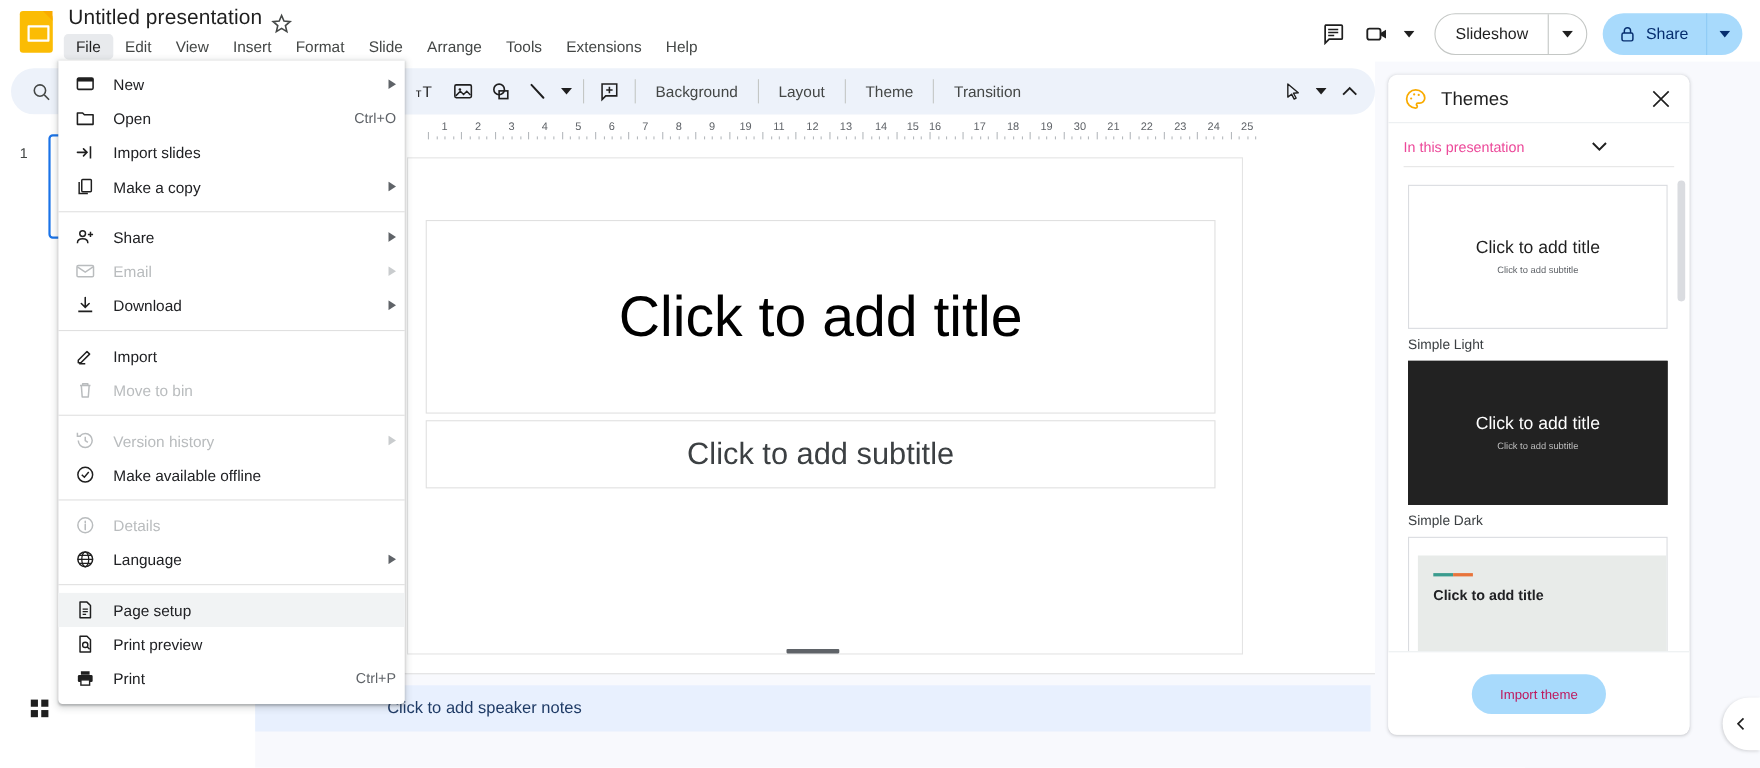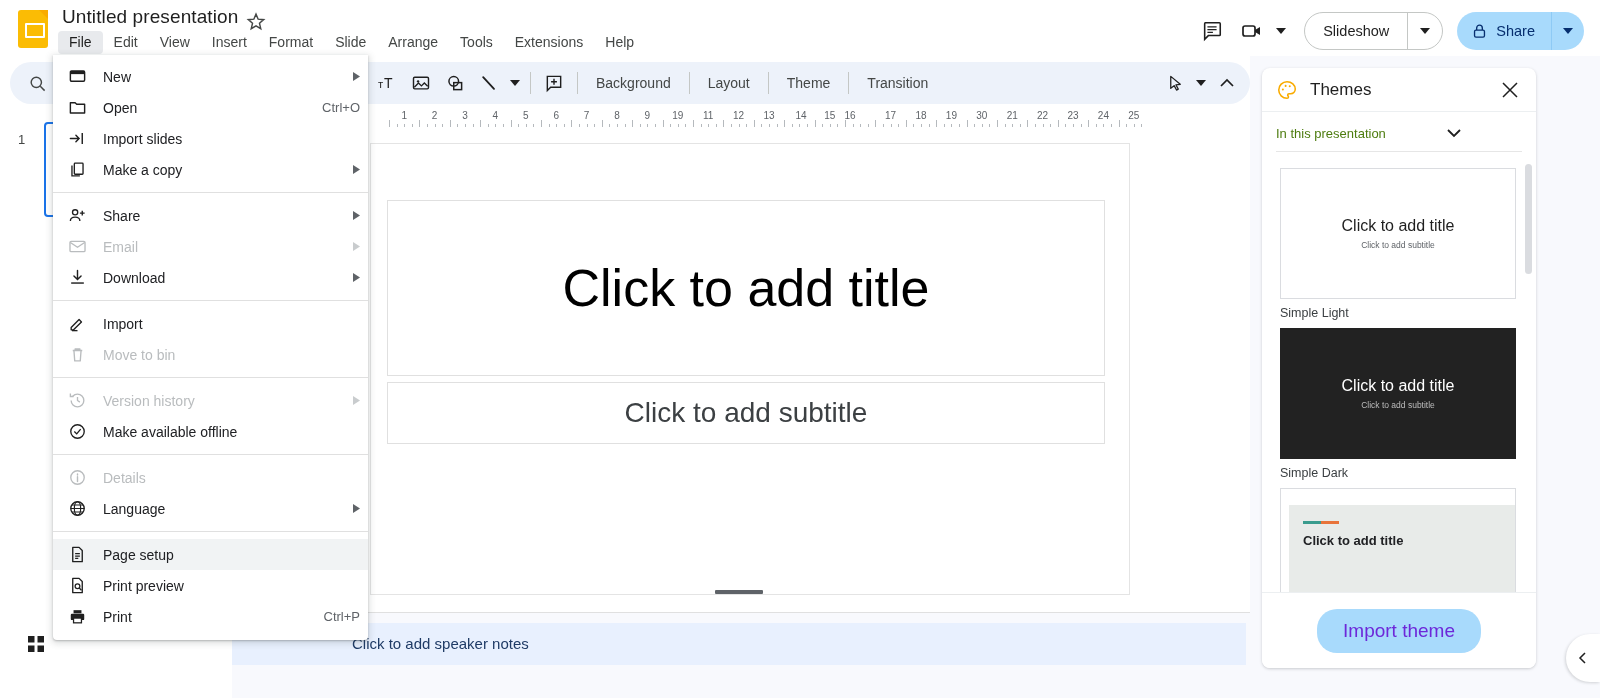--- a/index.html
+++ b/index.html
@@ -156,21 +156,21 @@
     border-bottom:1px solid #eceff1;
   }
   .themes-title { font-size:17px; color:#1f1f1f; flex:1 1 auto; }
   .themes-close { width:24px; height:24px; cursor:pointer; display:flex;
                   align-items:center; justify-content:center; }
   .themes-select {
     position:absolute; left:14px; top:48px; width:246px; height:36px;
     display:flex; align-items:center; border-bottom:1px solid #e6e6e6;
     cursor:pointer;
   }
-  .themes-select span { font-size:13px; color:#4d7c0f; flex:1 1 auto; }
+  .themes-select span { font-size:13px; color:#ec4899; flex:1 1 auto; }
   .themes-list {
     position:absolute; left:0; top:92px; width:274px; height:460px;
     overflow:hidden;
   }
   .theme-card { position:relative; margin:8px 18px 0 18px; cursor:pointer; }
   .theme-thumb {
     width:236px; height:131px; border:1px solid #dadce0;
     display:flex; flex-direction:column; align-items:center; justify-content:center;
     position:relative;
   }
@@ -189,21 +189,21 @@
   .panel-scroll {
     position:absolute; right:4px; top:96px; width:7px; height:110px;
     background:#dadce0; border-radius:4px; cursor:pointer;
   }
   .themes-footer {
     position:absolute; left:0; bottom:0; width:274px; height:76px;
     background:#fff; border-top:1px solid #eceff1;
     display:flex; align-items:center; justify-content:center;
   }
   .import-btn {
-    background:#a8dafc; color:#6d28d9; font-size:19px; border:none;
+    background:#a8dafc; color:#be185d; font-size:12px; border:none;
     border-radius:20px; padding:11px 26px; cursor:pointer;
     font-family:"Liberation Sans", sans-serif;
   }
   .collapse-fab {
     position:absolute; right:0px; bottom:16px; width:34px; height:48px;
     background:#fff; border-radius:24px 0 0 24px; box-shadow:-1px 1px 3px rgba(60,64,67,0.2);
     display:flex; align-items:center; justify-content:center; cursor:pointer;
   }
 
   

